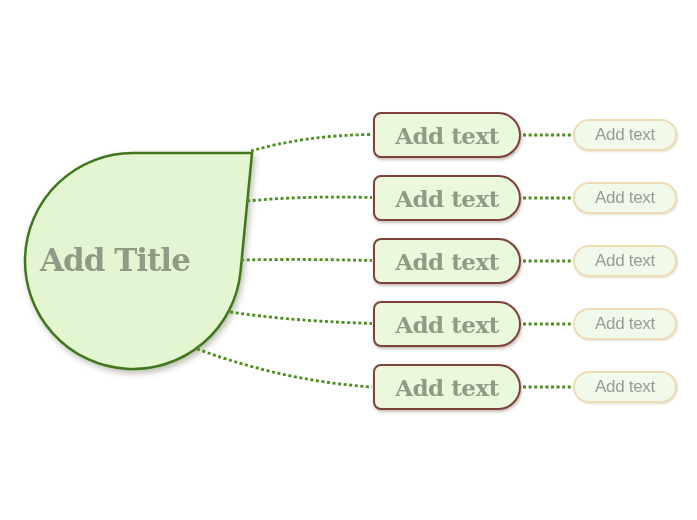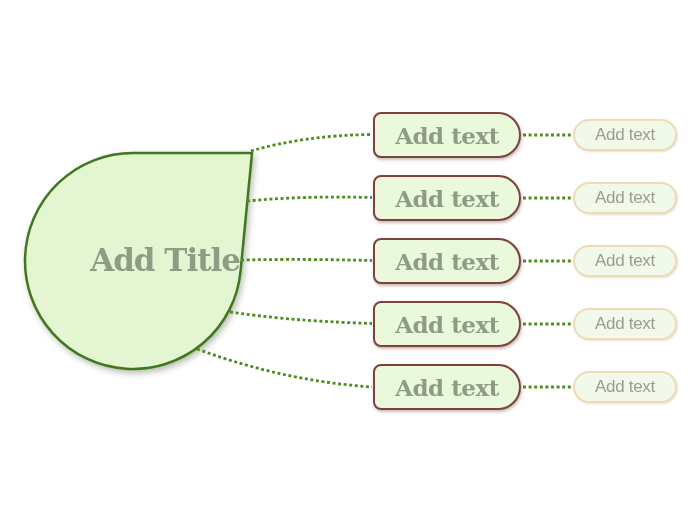--- a/index.html
+++ b/index.html
@@ -14,21 +14,21 @@
   .stage svg.layer {
     position: absolute;
     left: 0; top: 0;
     width: 697px; height: 520px;
   }
   .main-title {
     position: absolute;
     left: 40px;
     top: 243px;
     width: 200px;
-    text-align: right;
+    text-align: left;
     font-family: "DejaVu Serif", serif;
     font-weight: bold;
     font-size: 31px;
     line-height: 34px;
     letter-spacing: -1px;
     color: #8e9c86;
     pointer-events: none;
   }
   .branch {
     position: absolute;

